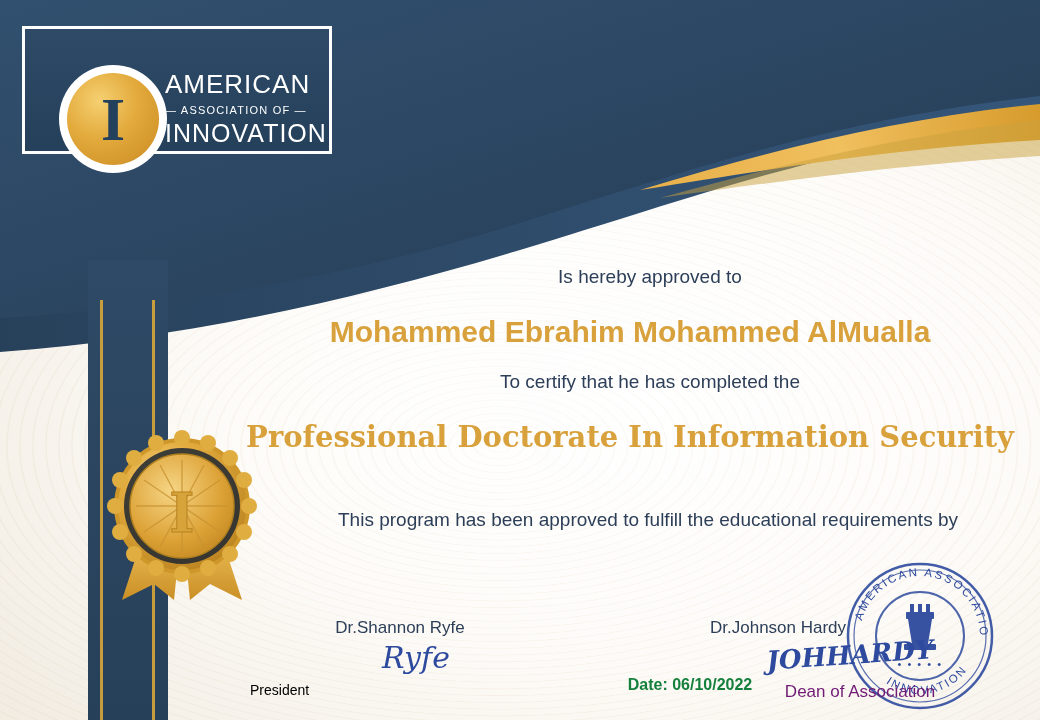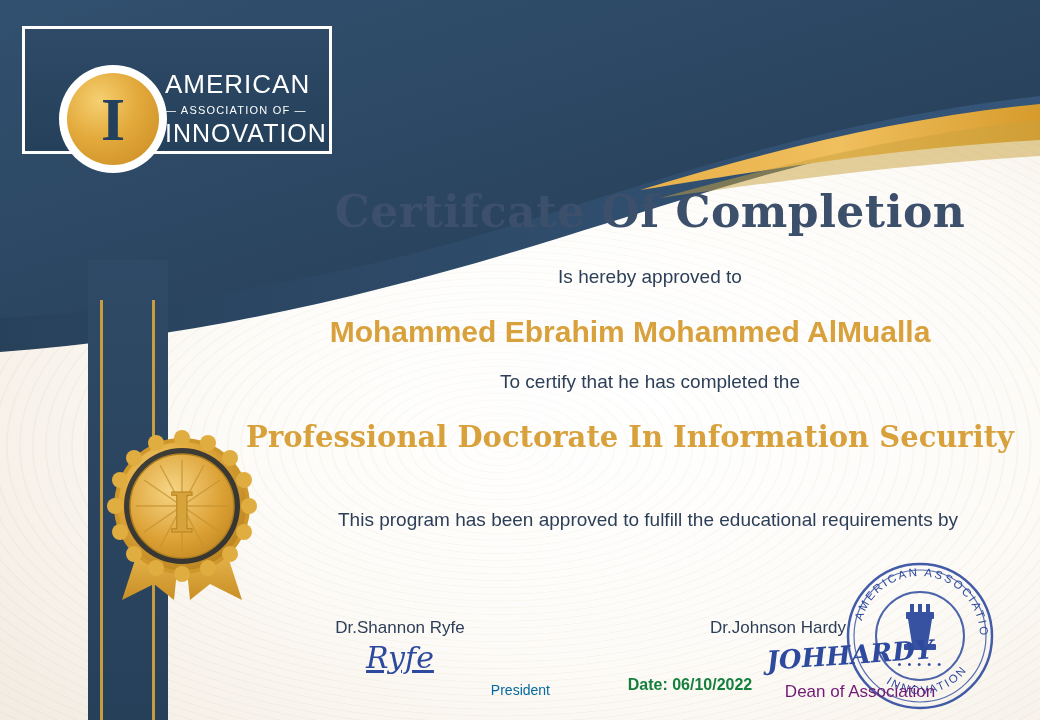--- a/index.html
+++ b/index.html
@@ -195,36 +195,35 @@
   .sig-left-name {
     position: absolute;
     left: 250px; top: 618px;
     width: 300px;
     text-align: center;
     font-size: 17px;
     color: #2d3f58;
   }
   .sig-left-mark {
     position: absolute;
-    left: 250px; top: 640px;
+    left: 266px; top: 640px;
     width: 300px;
     text-align: center;
     font-family: "DejaVu Serif", serif;
     font-style: italic;
     font-size: 30px;
     color: #2e4a9e;
-    text-decoration: underline;
   }
   .sig-left-role {
     position: absolute;
     left: 250px; top: 682px;
     width: 300px;
-    text-align: right;
+    text-align: left;
     font-size: 14px;
-    color: #0369a1;
+    color: #000000;
   }
   .sig-right-name {
     position: absolute;
     left: 710px; top: 618px;
     width: 300px;
     text-align: left;
     font-size: 17px;
     color: #2d3f58;
   }
   .sig-right-mark {
@@ -320,21 +319,20 @@
         <span class="logo-i">I</span>
       </div>
     </div>
     <div class="logo-text">
       <div class="logo-line1">AMERICAN</div>
       <div class="logo-line2">— ASSOCIATION OF —</div>
       <div class="logo-line3">INNOVATION</div>
     </div>
   </div>
 
-  <div class="title">Certifcate Of Completion</div>
   <div class="subtitle">Is hereby approved to</div>
   <div class="recipient">Mohammed Ebrahim Mohammed AlMualla</div>
   <div class="certify">To certify that he has completed the</div>
   <div class="program">Professional Doctorate In Information Security</div>
   <div class="approval">
     <div>This program has been approved to fulfill the educational requirements by</div>
   </div>
 
   <svg class="gold-seal" viewBox="0 0 180 180">
     <defs>

